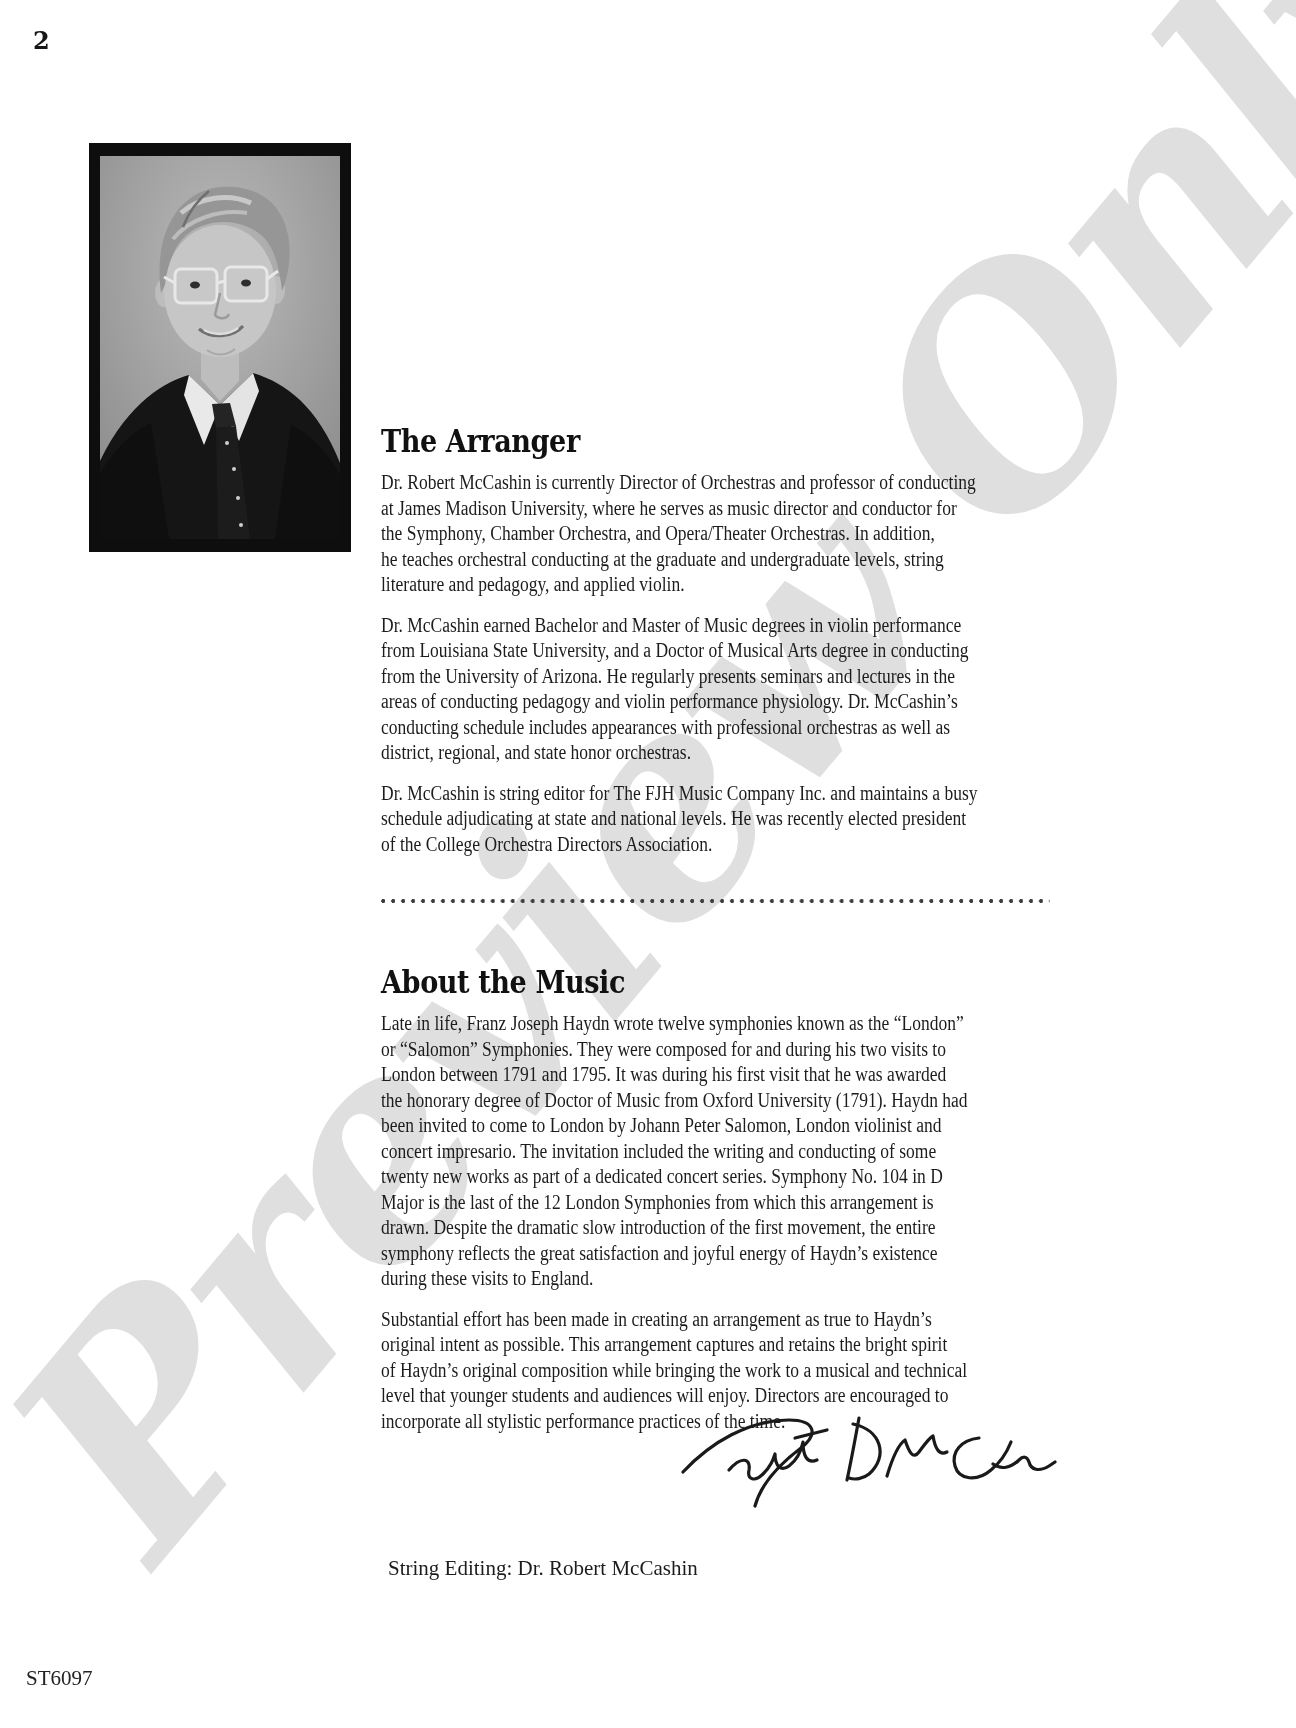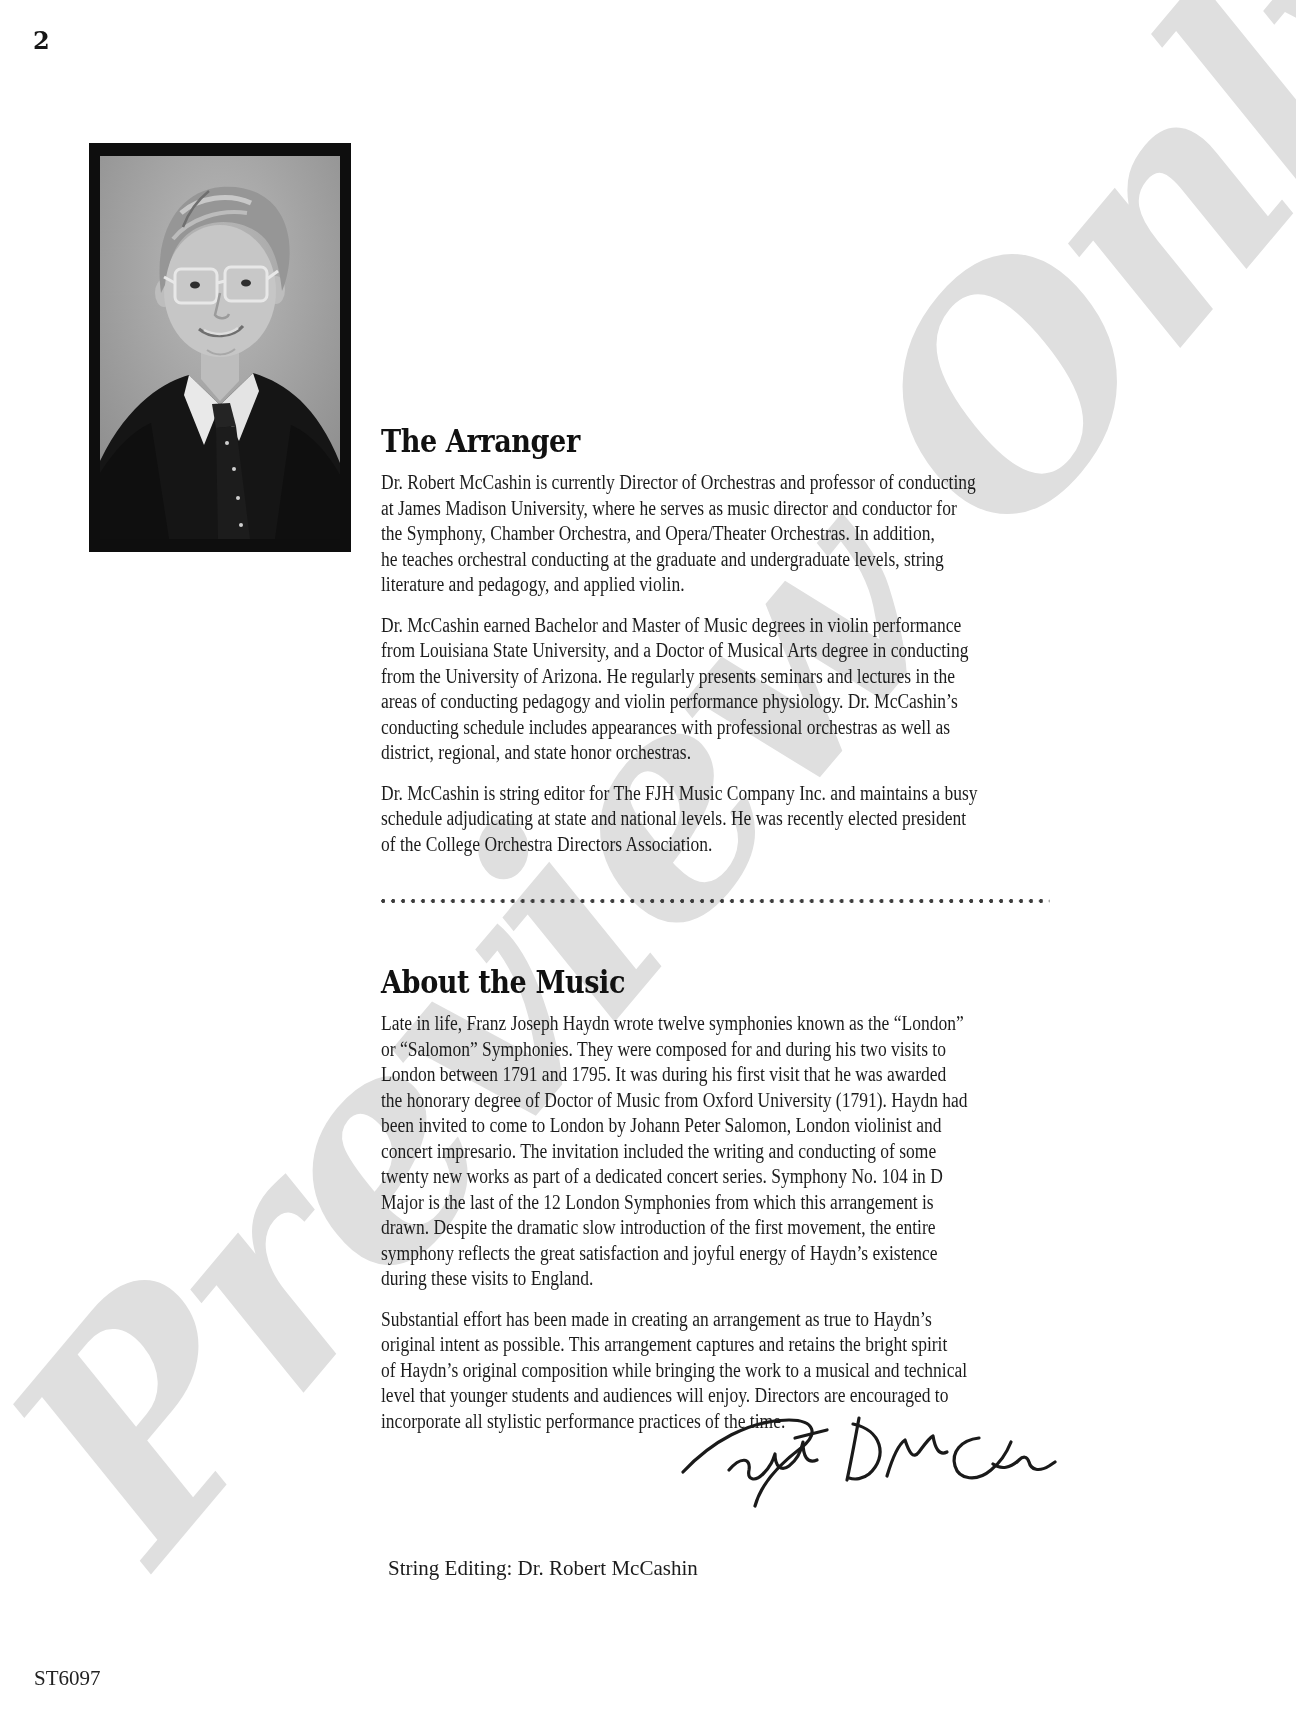--- a/index.html
+++ b/index.html
@@ -16,21 +16,21 @@
     font-family:"DejaVu Serif", serif; font-style:italic; font-weight:bold;
     font-size:295px; letter-spacing:-8px; color:#dfdfdf;
     z-index:0; white-space:nowrap; user-select:none;
   }
   
   .page-number {
     position:absolute; left:33px; top:26px; z-index:2;
     font-family:"DejaVu Serif", serif; font-weight:bold; font-size:24px; color:#161616;
   }
   .catalog {
-    position:absolute; left:34px; top:1666px; z-index:2;
+    position:absolute; left:26px; top:1666px; z-index:2;
     font-size:21px; color:#222222;
   }
   
   .photo-frame { position:absolute; left:89px; top:143px; width:262px; height:409px; z-index:2; }
   .photo-frame svg { display:block; }
   
   .column {
     position:absolute; left:381px; top:422px; width:800px; z-index:2;
     transform:scaleX(0.875); transform-origin:left top;
   }

